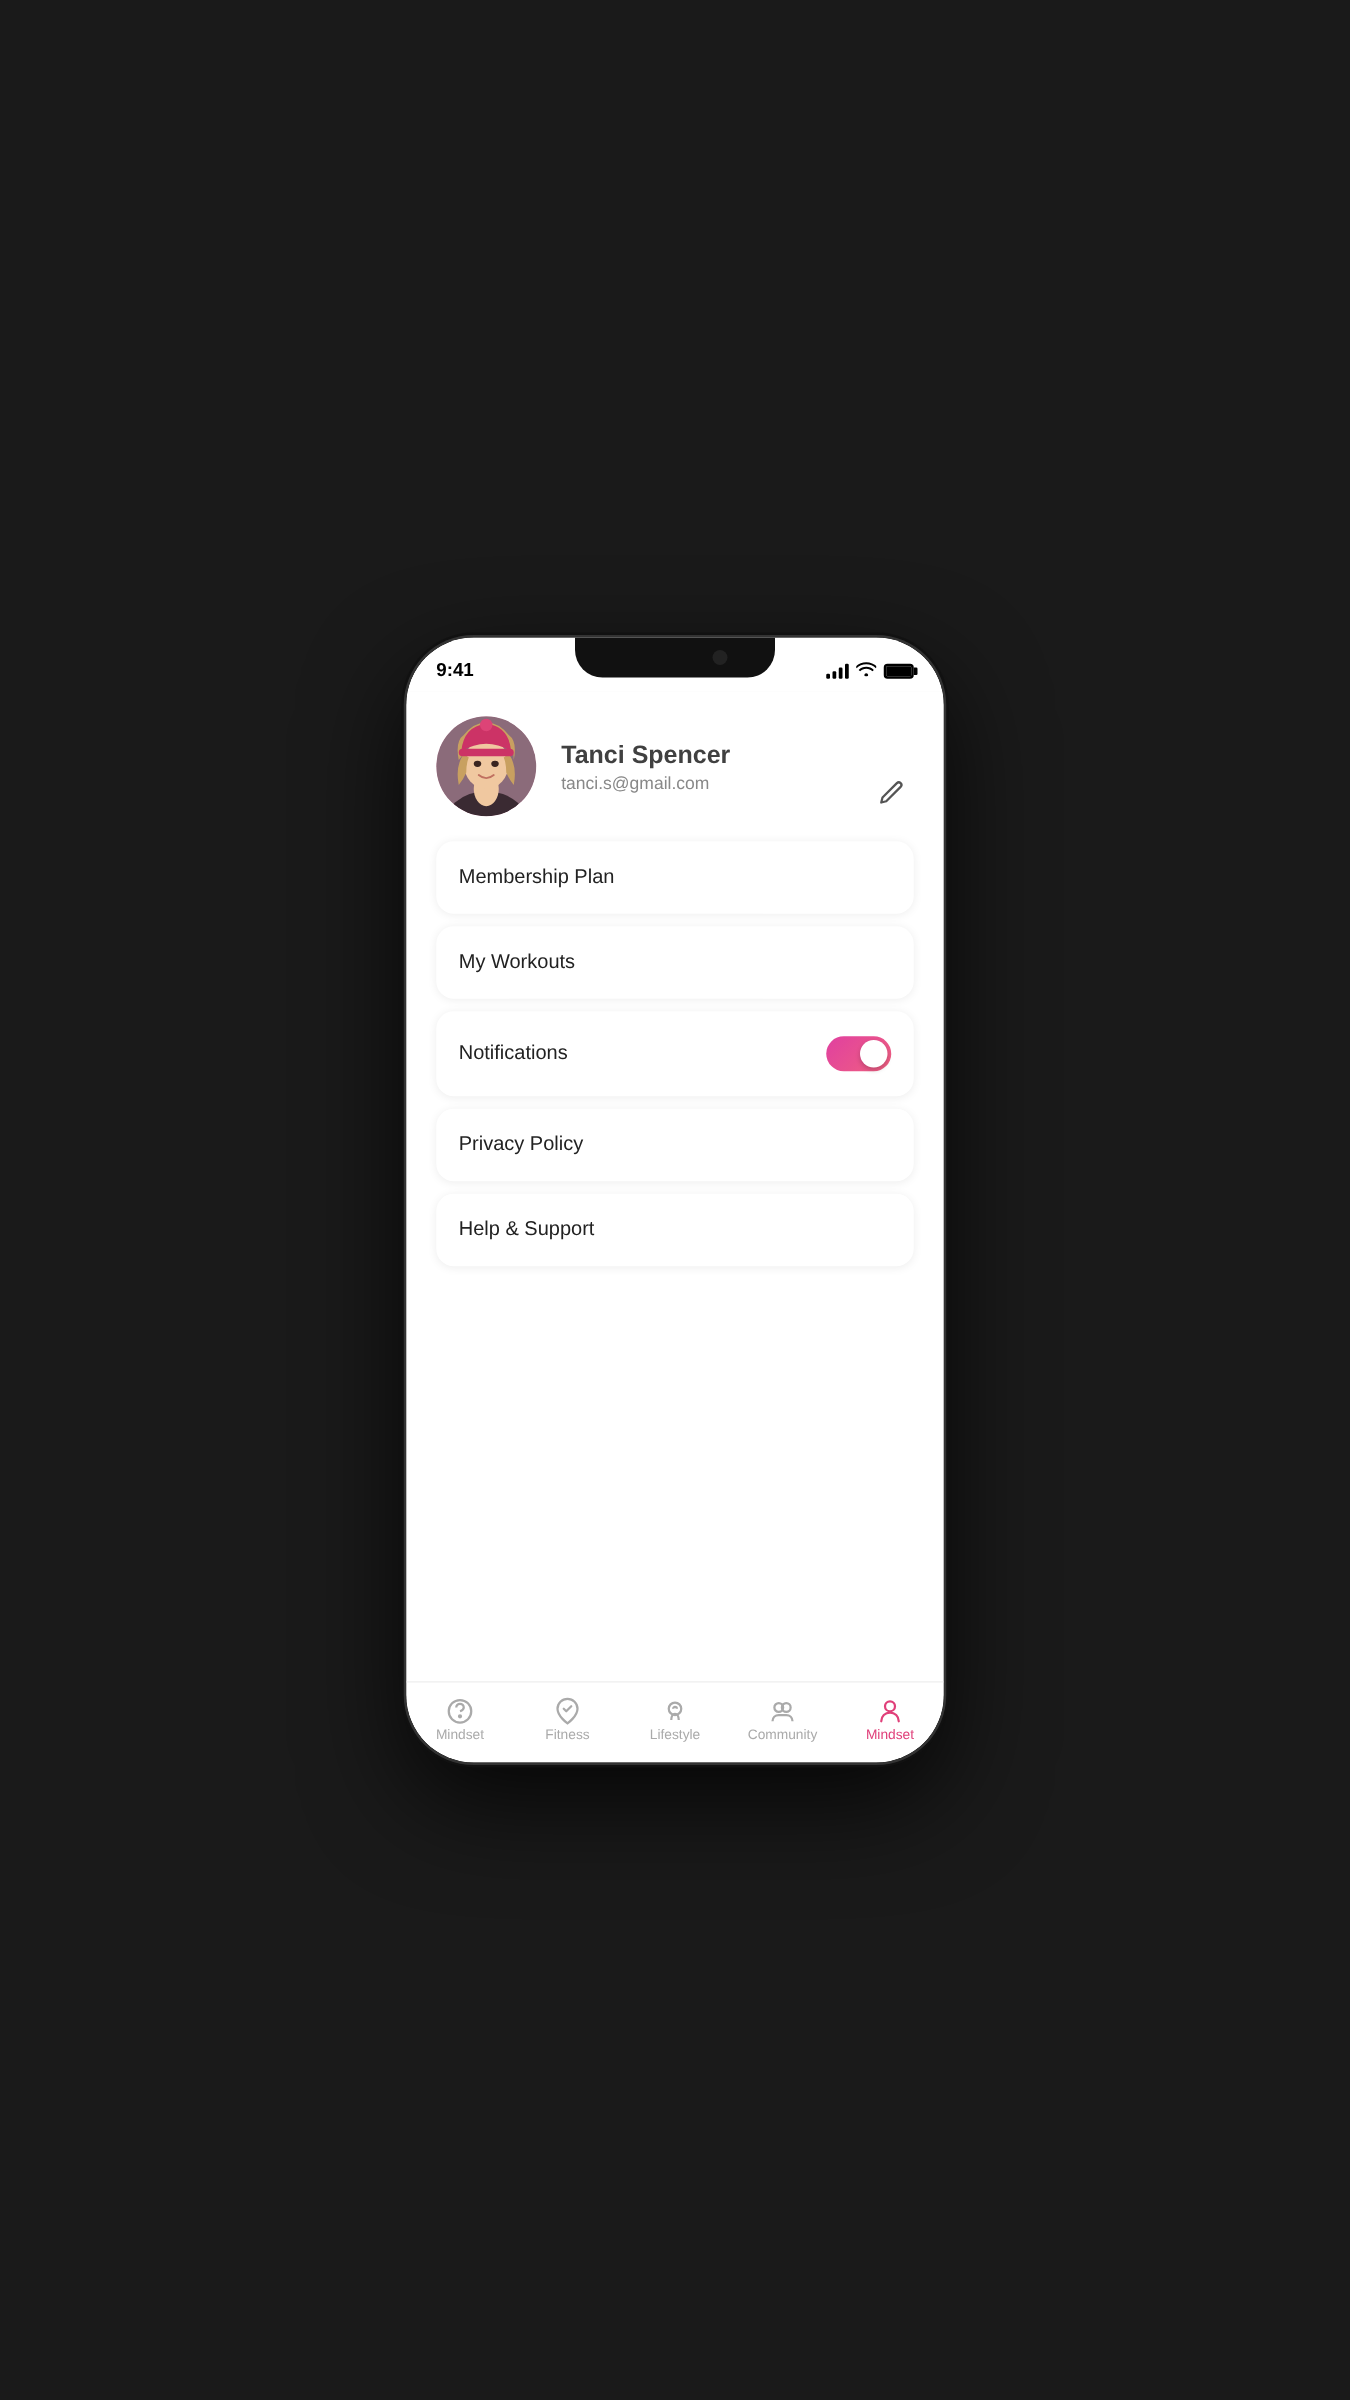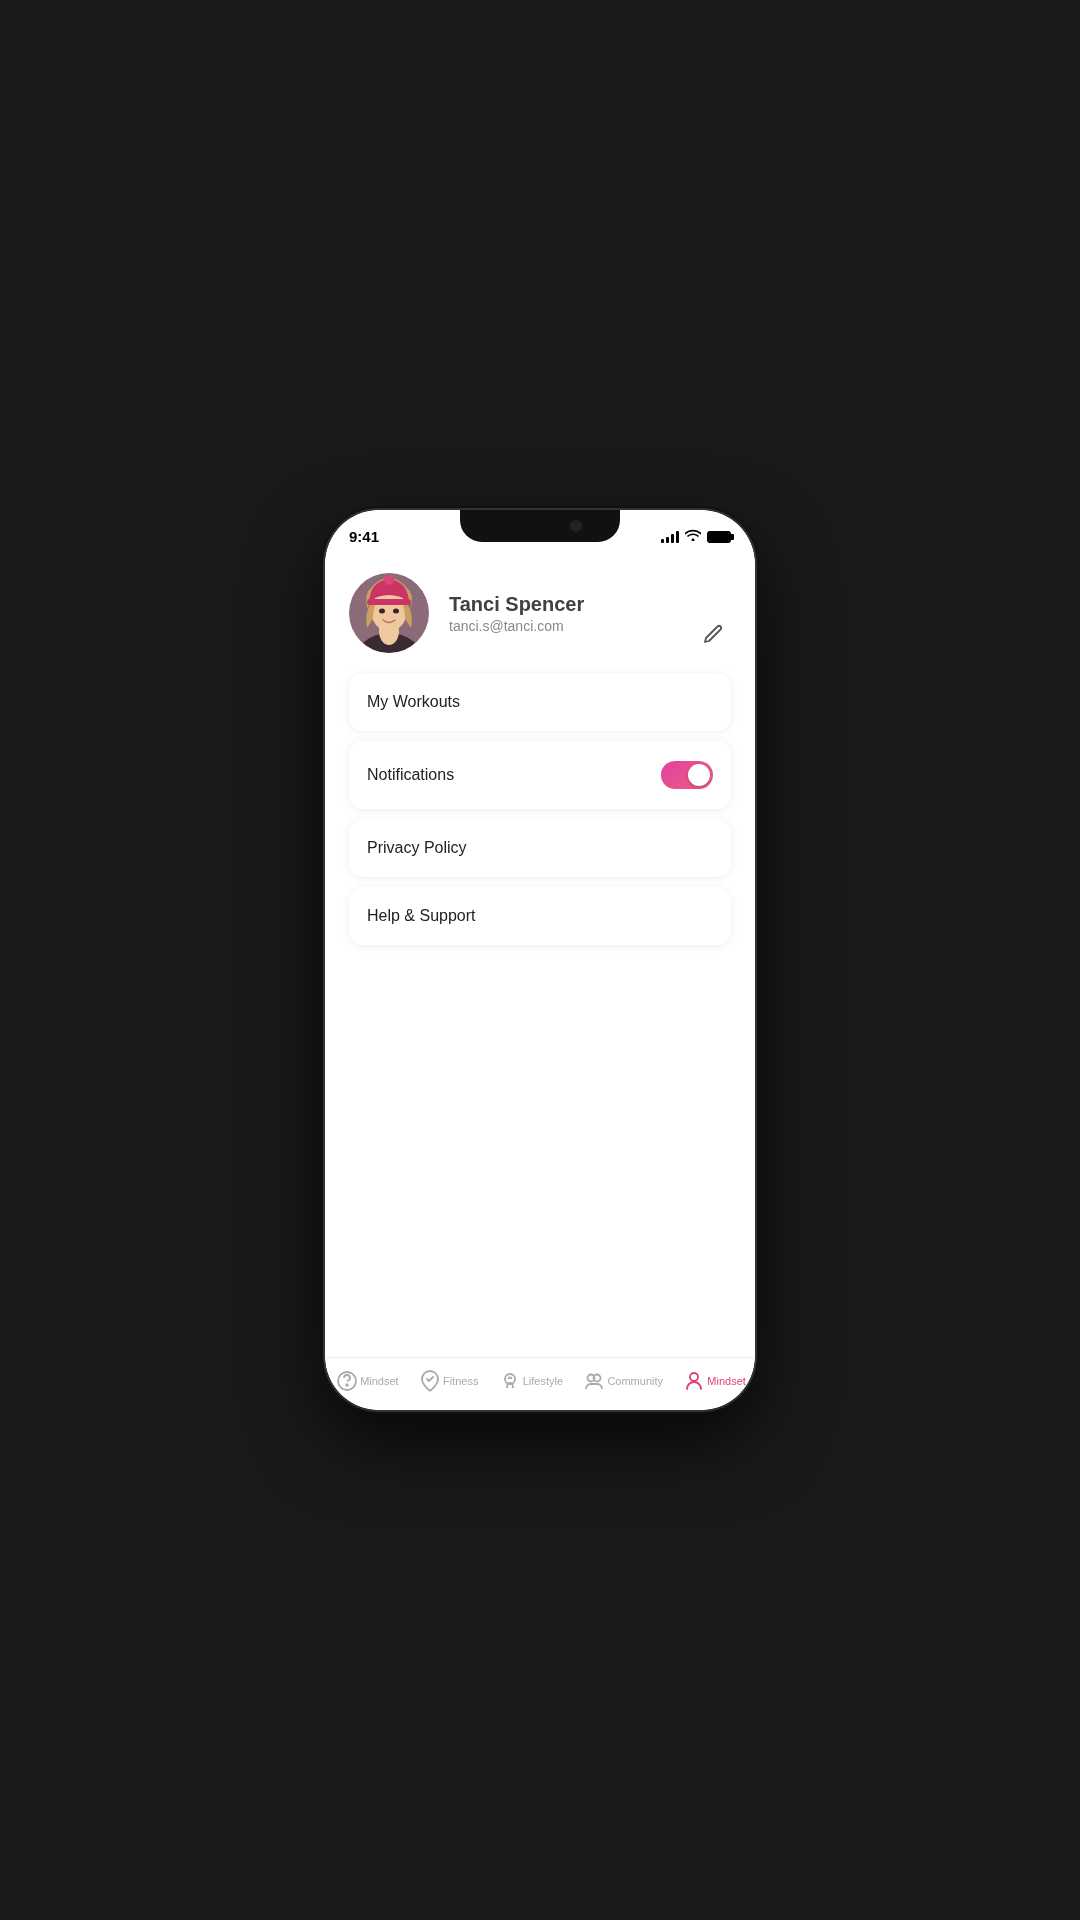--- a/index.html
+++ b/index.html
@@ -252,21 +252,21 @@
       border-top: 1px solid #eee;
       display: flex;
       justify-content: space-around;
       align-items: center;
       padding: 10px 0 16px;
       flex-shrink: 0;
     }
 
     .nav-item {
       display: flex;
-      flex-direction: row;
+      flex-direction: column;
       align-items: center;
       gap: 0;
       cursor: pointer;
       min-width: 60px;
     }
 
     .nav-icon {
       width: 26px;
       height: 26px;
       display: flex;
@@ -349,31 +349,34 @@
             <path d="M34 47 Q40 52 46 47" stroke="#c07060" stroke-width="1.5" fill="none" stroke-linecap="round"></path>
 
             <path d="M20 28 Q22 8 40 6 Q58 8 60 28 Q50 22 40 22 Q30 22 20 28 Z" fill="#cc3366"></path>
             <rect x="18" y="26" width="44" height="6" rx="3" fill="#cc3366"></rect>
 
             <circle cx="40" cy="7" r="5" fill="#dd4477"></circle>
           </svg>
         </div>
         <div class="profile-info">
           <div class="profile-name">Tanci Spencer</div>
-          <div class="profile-email">tanci.s@tanci.com</div>
+          <div class="profile-email">tanci.s@gmail.com</div>
         </div>
         <div class="edit-button">
           <svg width="22" height="22" viewBox="0 0 22 22" fill="none">
             <path d="M15.5 2.5a2.121 2.121 0 0 1 3 3L7 17l-4 1 1-4L15.5 2.5z" stroke="#555" stroke-width="1.8" stroke-linecap="round" stroke-linejoin="round" fill="none"></path>
           </svg>
         </div>
       </div>
 
       <div class="menu-section">
 
+        <div class="menu-item">
+          <span class="menu-item-label">Membership Plan</span>
+        </div>
 
         <div class="menu-item">
           <span class="menu-item-label">My Workouts</span>
         </div>
 
 
         <div class="menu-item">
           <span class="menu-item-label">Notifications</span>
           <div class="toggle-container">
             <div class="toggle-track">

